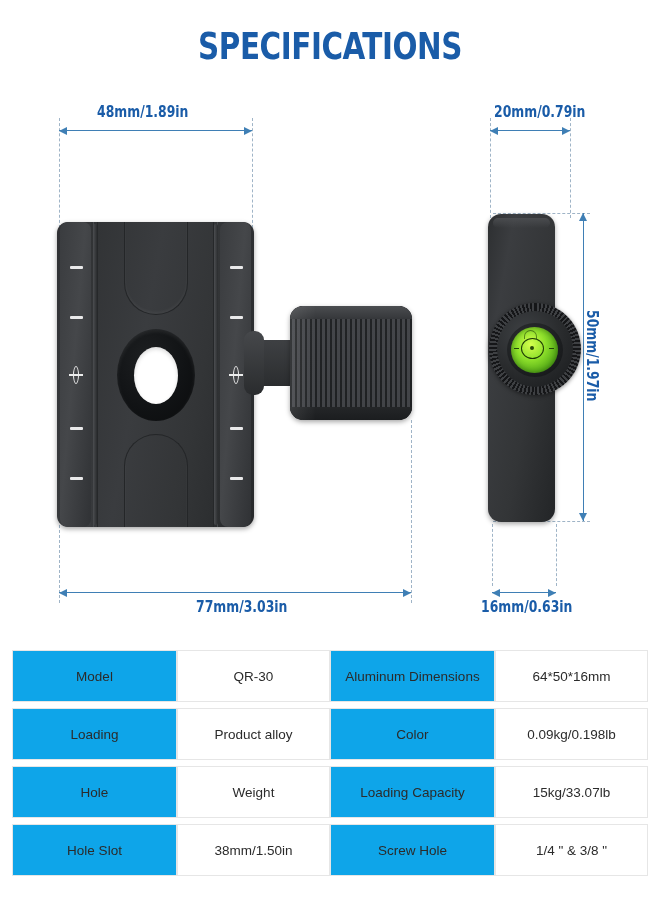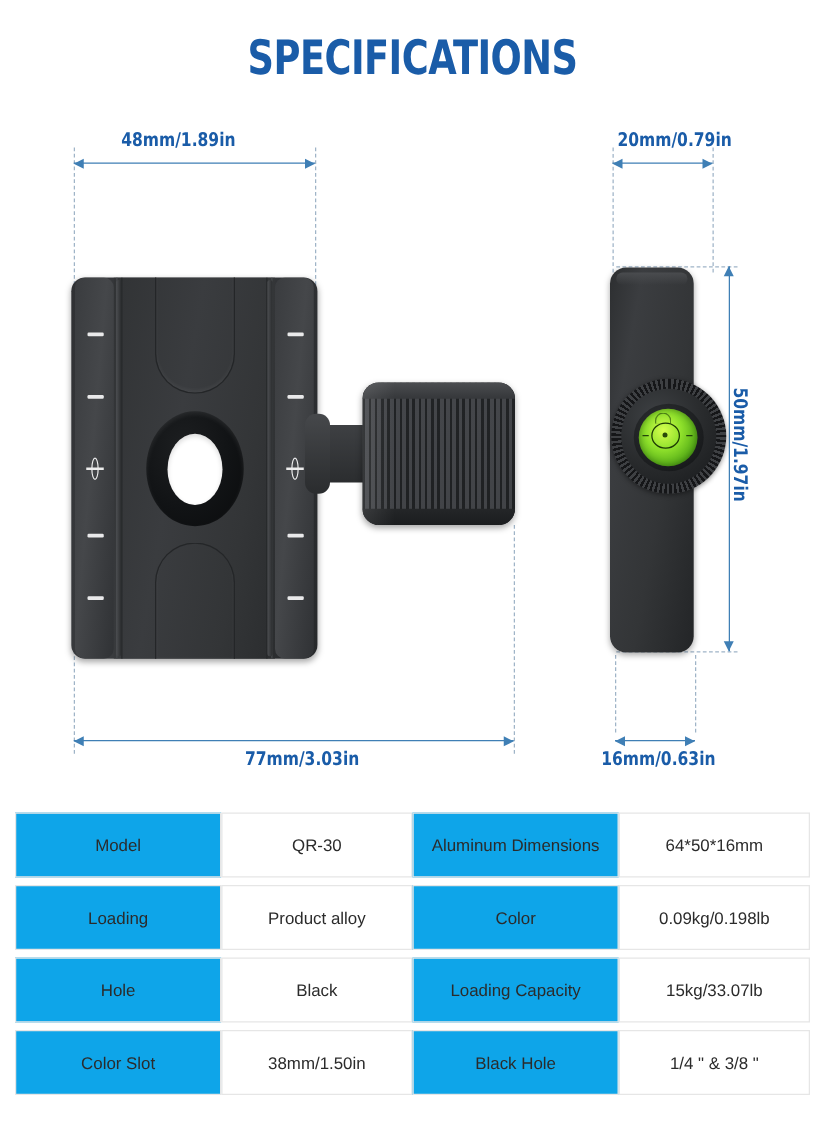--- a/index.html
+++ b/index.html
@@ -386,26 +386,26 @@
         <td class="v">64*50*16mm</td>
       </tr>
       <tr>
         <td class="k">Loading</td>
         <td class="v">Product alloy</td>
         <td class="k">Color</td>
         <td class="v">0.09kg/0.198lb</td>
       </tr>
       <tr>
         <td class="k">Hole</td>
-        <td class="v">Black</td>
+        <td class="v">Weight</td>
         <td class="k">Loading Capacity</td>
         <td class="v">15kg/33.07lb</td>
       </tr>
       <tr>
-        <td class="k">Color Slot</td>
+        <td class="k">Hole Slot</td>
         <td class="v">38mm/1.50in</td>
-        <td class="k">Black Hole</td>
+        <td class="k">Screw Hole</td>
         <td class="v">1/4 " &amp; 3/8 "</td>
       </tr>
     </tbody>
   </table>
 
 </div>
 
 </body></html>

